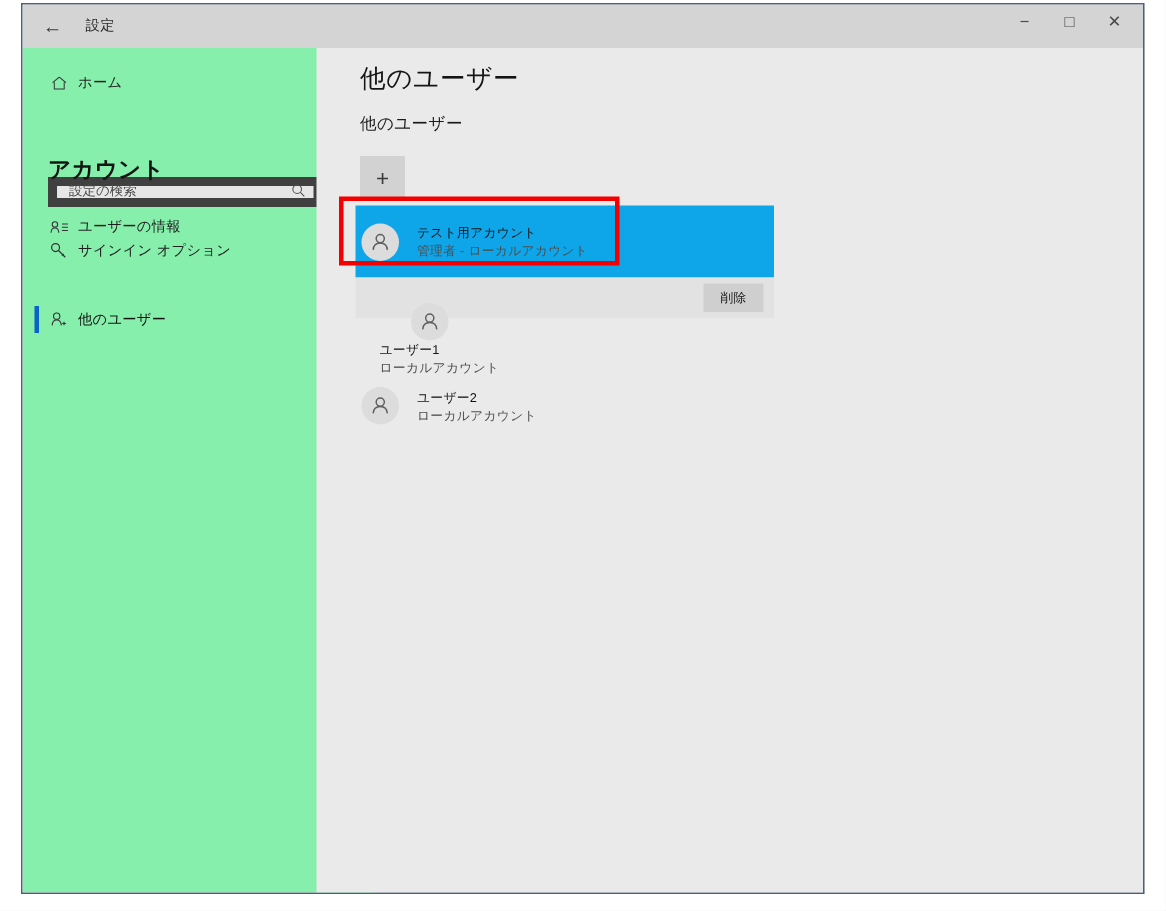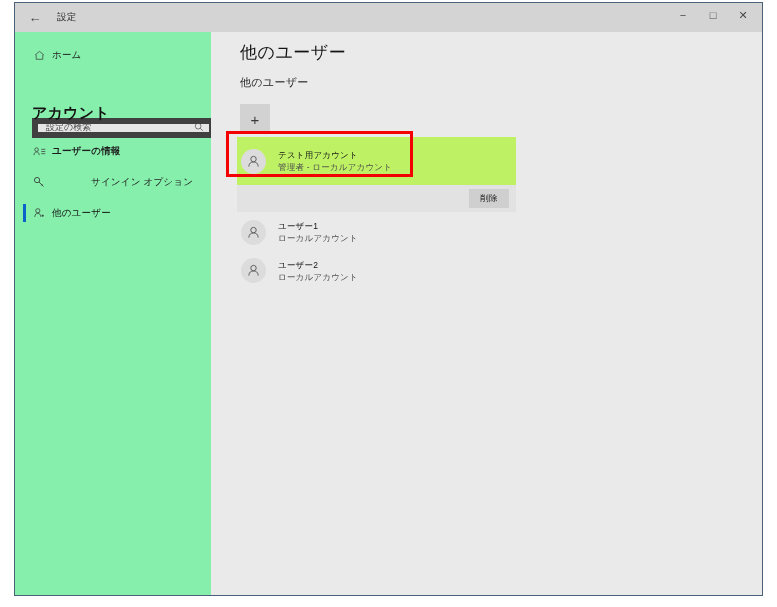--- a/index.html
+++ b/index.html
@@ -144,22 +144,22 @@
   }
   #cat-title {
     position: absolute;
     left: 17px;
     top: 72px;
     font-size: 15px;
     font-weight: bold;
     color: #141414;
     letter-spacing: .2px;
   }
-  #nav-userinfo { top: 106px; font-weight: bold; }
-  #nav-signin   { top: 137px; gap: 39px; }
+  #nav-userinfo { top: 106px; }
+  #nav-signin   { top: 122px; }
   #nav-others   { top: 168px; }
   #nav-others .nav-lbl { color: #111111; }
   .sel-bar {
     position: absolute;
     left: 8px;
     top: 4px;
     width: 3px;
     height: 18px;
     background: #0a63c9;
   }
@@ -215,21 +215,21 @@
   }
 
   
   #selected-block {
     position: absolute;
     left: 226px - 196px;
     top: 105px;
     left: 26px;
     width: 279px;
     height: 48px;
-    background: #bef264;
+    background: #0ea5e9;
   }
   #sel-row {
     position: absolute;
     left: 4px;
     top: 0;
     height: 48px;
     display: flex;
     align-items: center;
   }
   .avatar {
@@ -286,21 +286,21 @@
   #btn-remove { left: 232px; width: 40px; padding: 0; }
 
   
   .acct-row {
     position: absolute;
     left: 30px;
     height: 30px;
     display: flex;
     align-items: center;
   }
-  #acct-row-1 { top: 185px; }
+  #acct-row-1 { top: 170px; flex-direction: column; }
   #acct-row-2 { top: 221px; align-items: flex-end; }
 
   
   #red-box {
     position: absolute;
     left: 226px;
     top: 131px;
     width: 187px;
     height: 46px;
     border: 3px solid #f40000;

